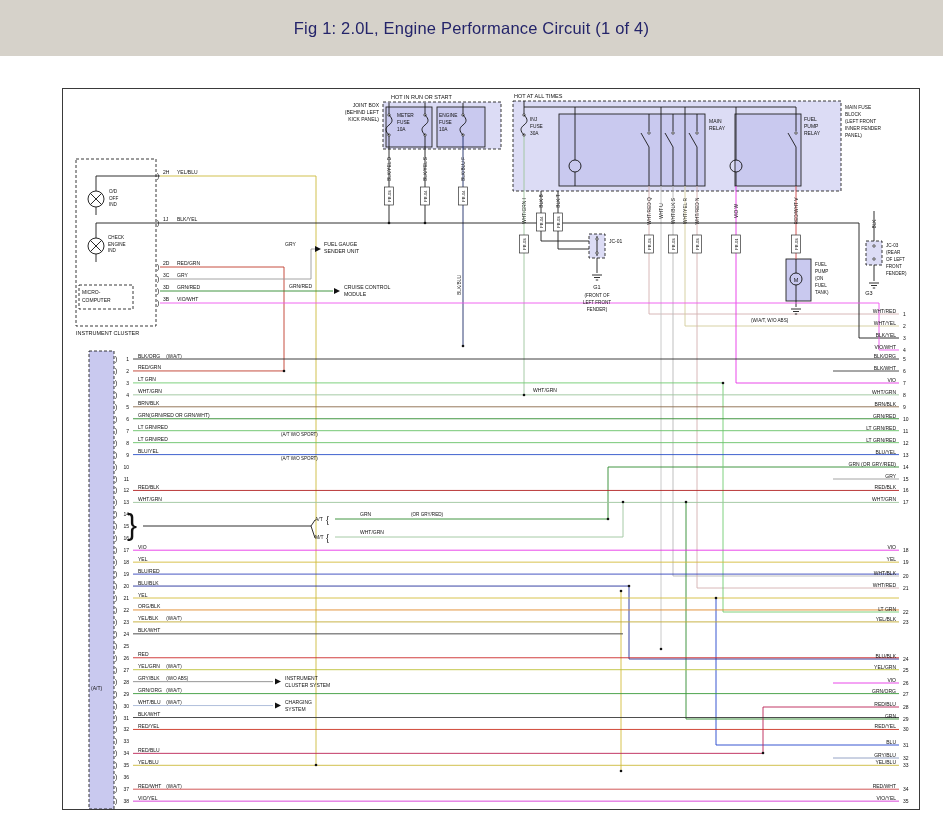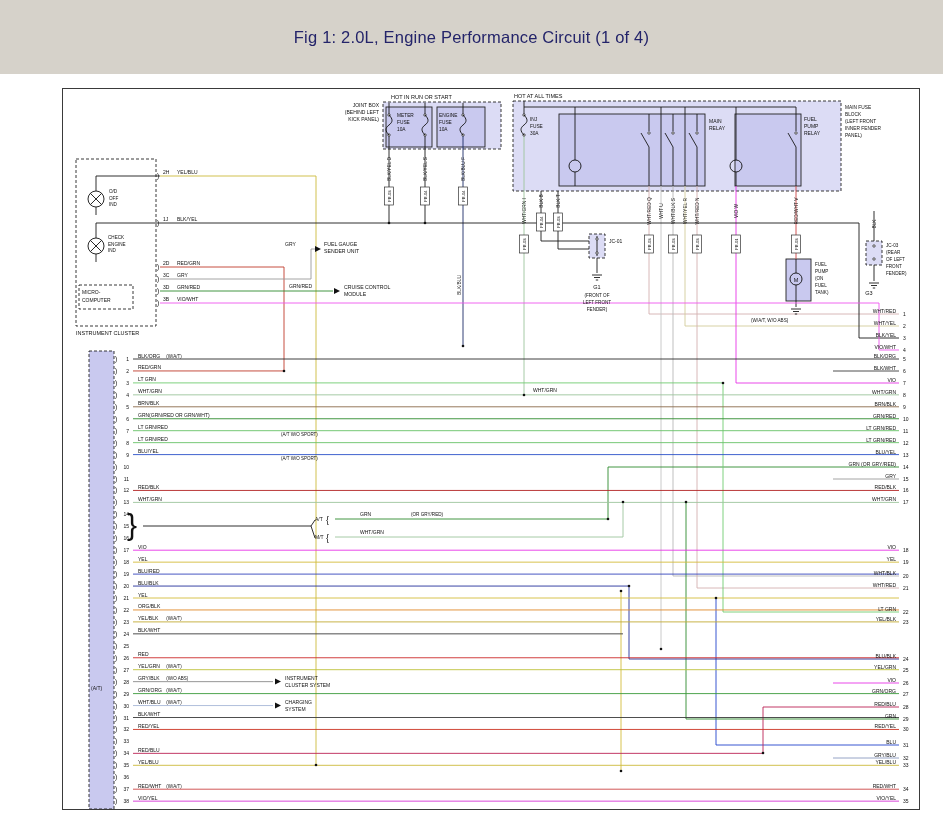--- a/index.html
+++ b/index.html
@@ -1,17 +1,17 @@
 <!DOCTYPE html>
 <html><head>
 <meta charset="utf-8">
 <style>
   html,body{margin:0;padding:0;}
   body{width:943px;height:820px;background:#ffffff;font-family:"Liberation Sans",sans-serif;position:relative;overflow:hidden;}
-  .header{position:absolute;left:0;top:0;width:943px;height:74px;background:#d6d2ca;display:flex;align-items:center;justify-content:center;}
+  .header{position:absolute;left:0;top:0;width:943px;height:56px;background:#d6d2ca;display:flex;align-items:center;justify-content:center;}
   .header .title{font-size:16.5px;color:#24246a;letter-spacing:.2px;}
   .diagram{position:absolute;left:62px;top:88px;width:858px;height:722px;background:#ffffff;border:1px solid #3a3a3a;box-sizing:border-box;}
   svg{display:block;}
   svg text{font-family:"Liberation Sans",sans-serif;fill:#111;}
   .dash{stroke:#222;stroke-width:0.9;stroke-dasharray:3,2;}
   .solid{stroke:#222;stroke-width:0.9;}
   .lav{fill:#dcdcf5;}
   .lav2{fill:#c9c9ef;}
   .wht{fill:#ffffff;}
   .sym{stroke:#111;stroke-width:0.9;fill:none;}

